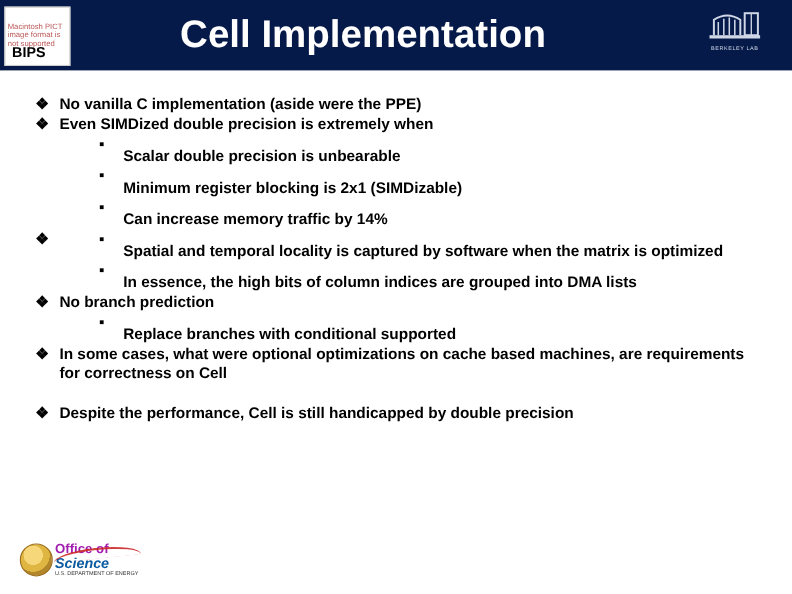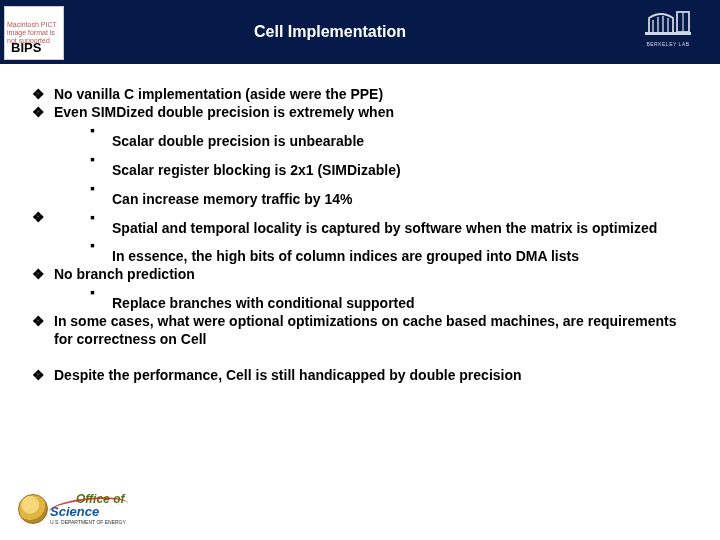--- a/index.html
+++ b/index.html
@@ -45,21 +45,21 @@
   }
   .logo-box-left .mac-text {
     color: #b55;
     font-size: 7px;
     line-height: 1.1;
   }
   .title {
     flex: 1;
     text-align: center;
     color: #fff;
-    font-size: 16px;
+    font-size: 35px;
     font-weight: bold;
     padding-left: 40px;
     padding-right: 100px;
   }
   .logo-right {
     position: absolute;
     right: 18px;
     top: 10px;
     width: 68px;
     height: 44px;
@@ -130,25 +130,23 @@
     border-radius: 50%;
     background: radial-gradient(circle at 40% 35%, #f6d77a 0 35%, #e0b642 36% 60%, #b2862a 61% 100%);
     border: 1px solid #9a6d1f;
   }
   .office-text {
     display: flex;
     flex-direction: column;
     line-height: 1;
   }
   .office-text .l1 {
-    color: #4d7c0f;
-    font-weight: bold;
-    font-style: italic;
+    color: #a21caf;
+    font-weight: bold;
     font-size: 12px;
-    margin-left: 26px;
   }
   .office-text .l2 {
     color: #0a5aa0;
     font-weight: bold;
     font-style: italic;
     font-size: 13px;
   }
   .office-text .l3 {
     color: #333;
     font-size: 5px;
@@ -205,21 +203,21 @@
         <span class="bullet">❖</span>
         <div class="body">
           <div>Even SIMDized double precision is extremely when</div>
           <ul class="lvl2">
             <li>
               <span class="bullet">▪</span>
               <div class="body">Scalar double precision is unbearable</div>
             </li>
             <li>
               <span class="bullet">▪</span>
-              <div class="body">Scalar register blocking is 2x1 (SIMDizable)</div>
+              <div class="body">Minimum register blocking is 2x1 (SIMDizable)</div>
             </li>
             <li>
               <span class="bullet">▪</span>
               <div class="body">Can increase memory traffic by 14%</div>
             </li>
           </ul>
         </div>
       </li>
       <li>
         <span class="bullet">❖</span>

